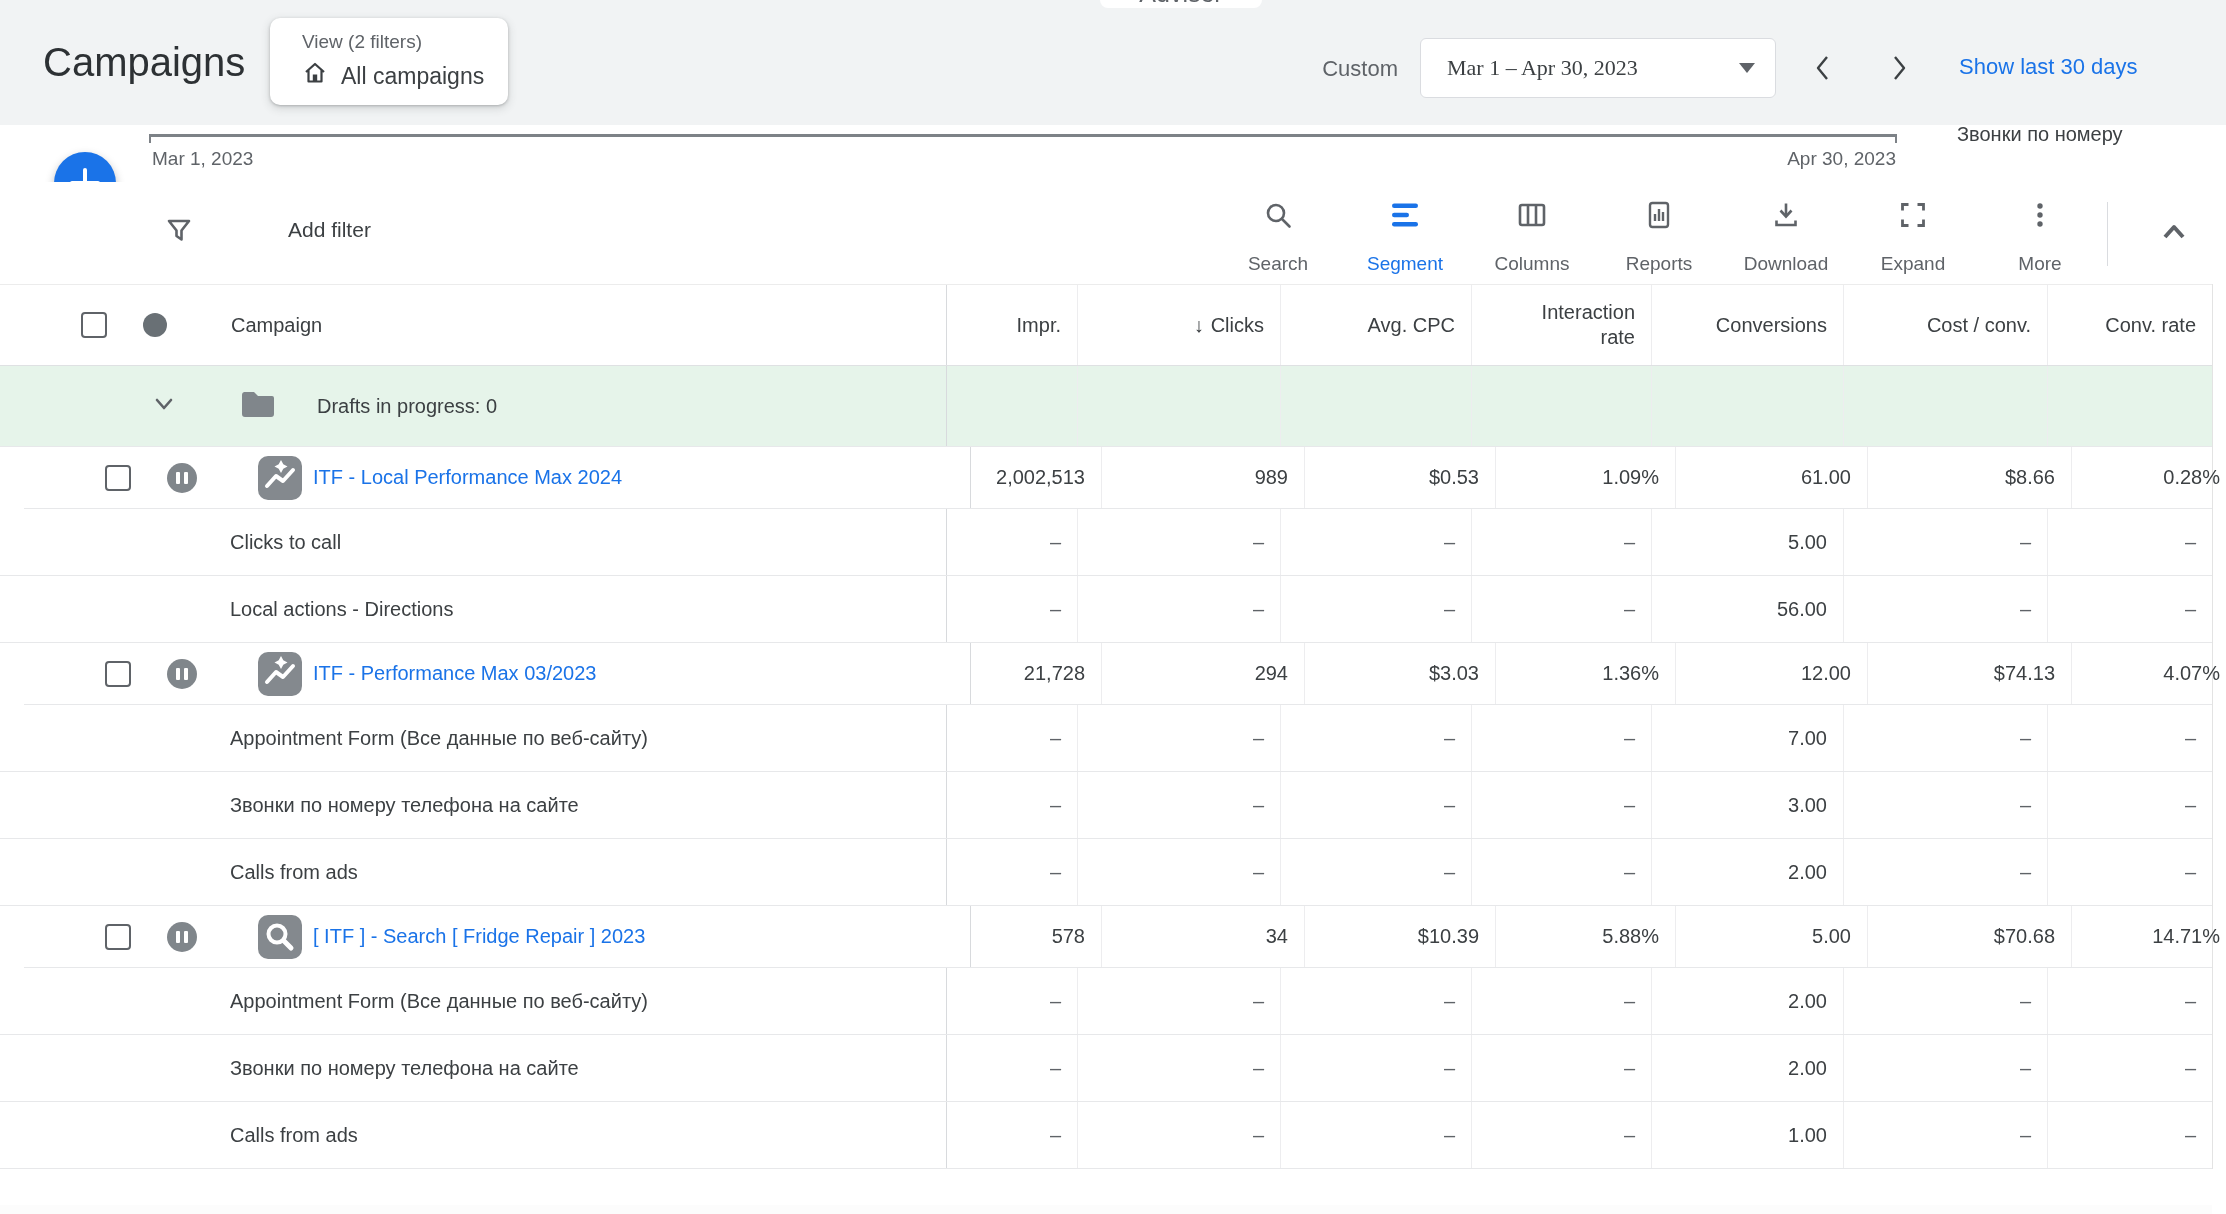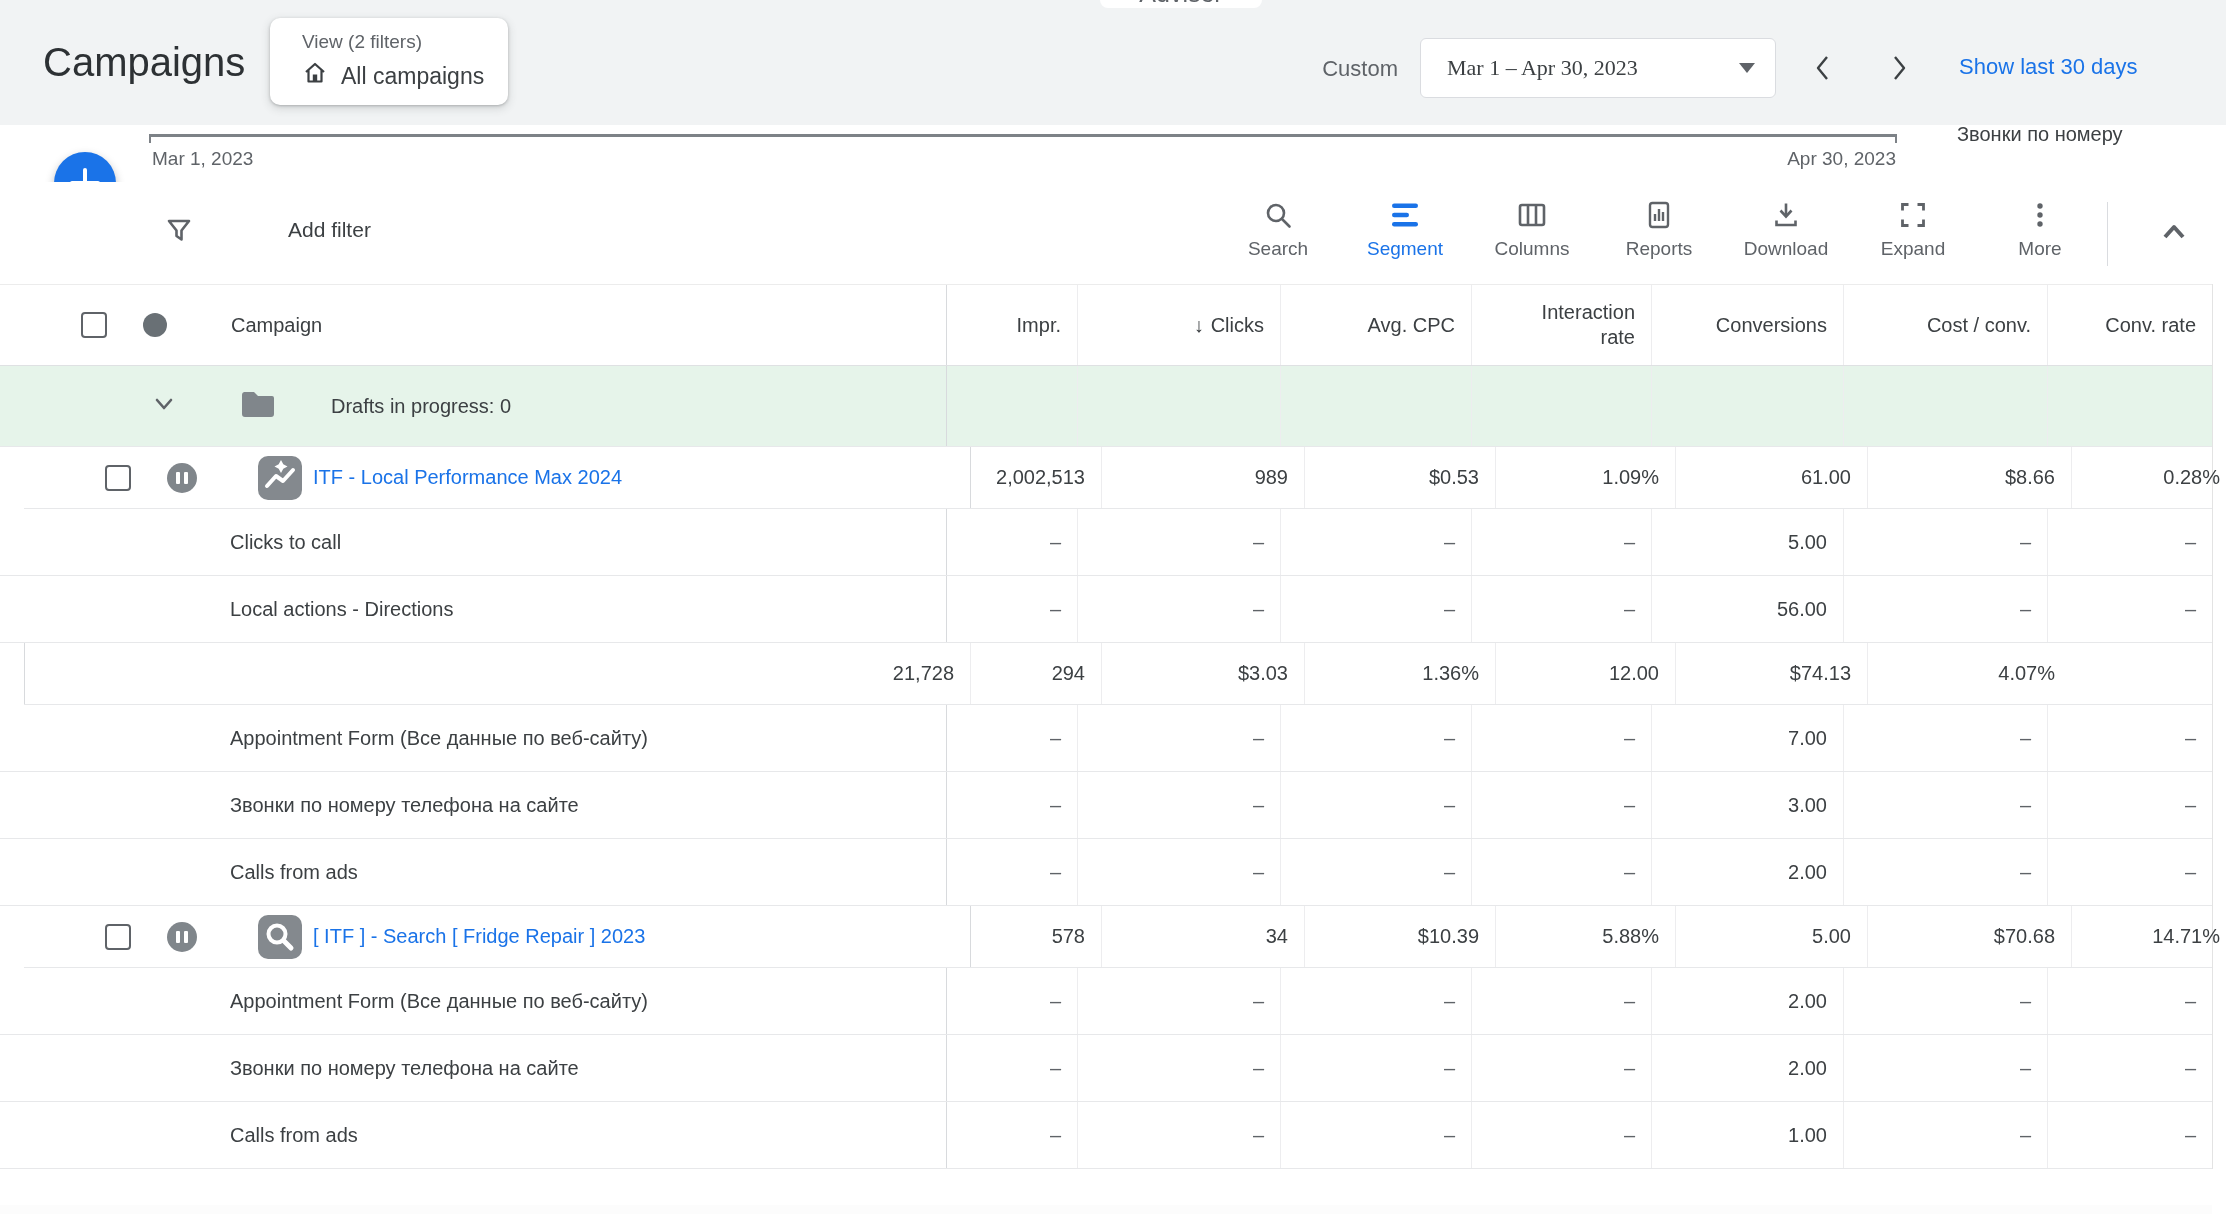--- a/index.html
+++ b/index.html
@@ -45,21 +45,21 @@
   .fab{position:absolute;left:54px;top:152px;width:62px;height:62px;border-radius:50%;
        background:#1a73e8;box-shadow:0 4px 10px rgba(0,0,0,.28);cursor:pointer;}
   .fab::before{content:"";position:absolute;left:29px;top:16px;width:4px;height:30px;background:#fff;border-radius:2px;}
   .fab::after{content:"";position:absolute;top:29px;left:16px;width:30px;height:4px;background:#fff;border-radius:2px;}
 
   
   .toolbar{position:absolute;top:182px;left:0;width:100%;height:102px;background:#fff;}
   .funnel-wrap{position:absolute;left:163px;top:33px;}
   .add-filter-label{position:absolute;left:288px;top:36px;font-size:21px;color:#3c4043;cursor:pointer;}
   .tool-items{position:absolute;left:1233px;top:18px;display:flex;gap:37px;}
-  .tool-item{width:90px;display:flex;flex-direction:column;align-items:center;gap:8px;cursor:pointer;}
+  .tool-item{width:90px;display:flex;flex-direction:column;align-items:center;gap:23px;cursor:pointer;}
   .tool-item svg{display:block;}
   .tool-label{font-size:19px;color:#5f6368;white-space:nowrap;}
   .tool-item.active .tool-label{color:#1a73e8;font-weight:500;}
   .tool-divider{position:absolute;left:2107px;top:20px;width:1px;height:64px;background:#dadce0;}
   .collapse-btn{position:absolute;left:2152px;top:28px;width:44px;height:44px;cursor:pointer;}
 
   
   .table{position:absolute;top:284px;left:0;width:2212px;border-right:1px solid #e3e3e3;}
   .trow{display:grid;grid-template-columns:946px 131px 203px 191px 180px 192px 204px 165px;
         box-sizing:border-box;border-bottom:1px solid #e7e8ea;background:#fff;}
@@ -83,21 +83,21 @@
   .campaign-hdr-label{margin-left:64px;}
   .paused-icon{width:30px;height:30px;border-radius:50%;background:#80868b;margin-left:36px;
                display:flex;align-items:center;justify-content:center;gap:4px;flex:none;cursor:pointer;}
   .pbar{width:4px;height:12px;background:#fff;border-radius:1px;}
   .ctype{width:46px;height:46px;margin-left:60px;flex:none;}
   .cname{font-size:20px;color:#1a73e8;text-decoration:none;margin-left:10px;white-space:nowrap;cursor:pointer;}
   .seg-label{margin-left:230px;font-size:20px;color:#3c4043;white-space:nowrap;}
 
   .gr-chevron{margin-left:149px;flex:none;cursor:pointer;}
   .gr-folder{margin-left:62px;flex:none;}
-  .group-label{margin-left:56px;font-size:20px;color:#3c4043;}
+  .group-label{margin-left:42px;font-size:20px;color:#3c4043;}
 
   .bottom-strip{position:absolute;top:1205px;left:0;width:2212px;height:9px;background:#fcfcfc;}
 </style>
 </head>
 <body>
 
 <div id="app">
 
   <div class="topbar">
     <div class="adviser-clip">
@@ -326,20 +326,33 @@
           </div>
           <div class="cell num first-num dash">–</div>
           <div class="cell num dash">–</div>
           <div class="cell num dash">–</div>
           <div class="cell num dash">–</div>
           <div class="cell num">56.00</div>
           <div class="cell num dash">–</div>
           <div class="cell num dash">–</div>
         </div>
         <div class="trow campaign-row">
+          <div class="cell name-cell">
+            <span class="checkbox"></span>
+            <span class="paused-icon">
+              <span class="pbar"></span>
+              <span class="pbar"></span>
+            </span>
+            <span class="ctype"><svg width="46" height="46" viewBox="0 0 46 46">
+                <rect x="1" y="1" width="44" height="44" rx="10" fill="#84898e"></rect>
+                <polyline points="10,31 19,21 26,26 36,15" fill="none" stroke="#fff" stroke-width="4" stroke-linecap="round" stroke-linejoin="round"></polyline>
+                <path d="M24 5 l2.3 4.2 4.2 2.3 -4.2 2.3 -2.3 4.2 -2.3 -4.2 -4.2 -2.3 4.2 -2.3 z" fill="#fff"></path>
+              </svg></span>
+            <a class="cname">ITF - Performance Max 03/2023</a>
+          </div>
           <div class="cell num first-num">21,728</div>
           <div class="cell num">294</div>
           <div class="cell num">$3.03</div>
           <div class="cell num">1.36%</div>
           <div class="cell num">12.00</div>
           <div class="cell num">$74.13</div>
           <div class="cell num">4.07%</div>
         </div>
         <div class="trow segment-row">
           <div class="cell name-cell">

